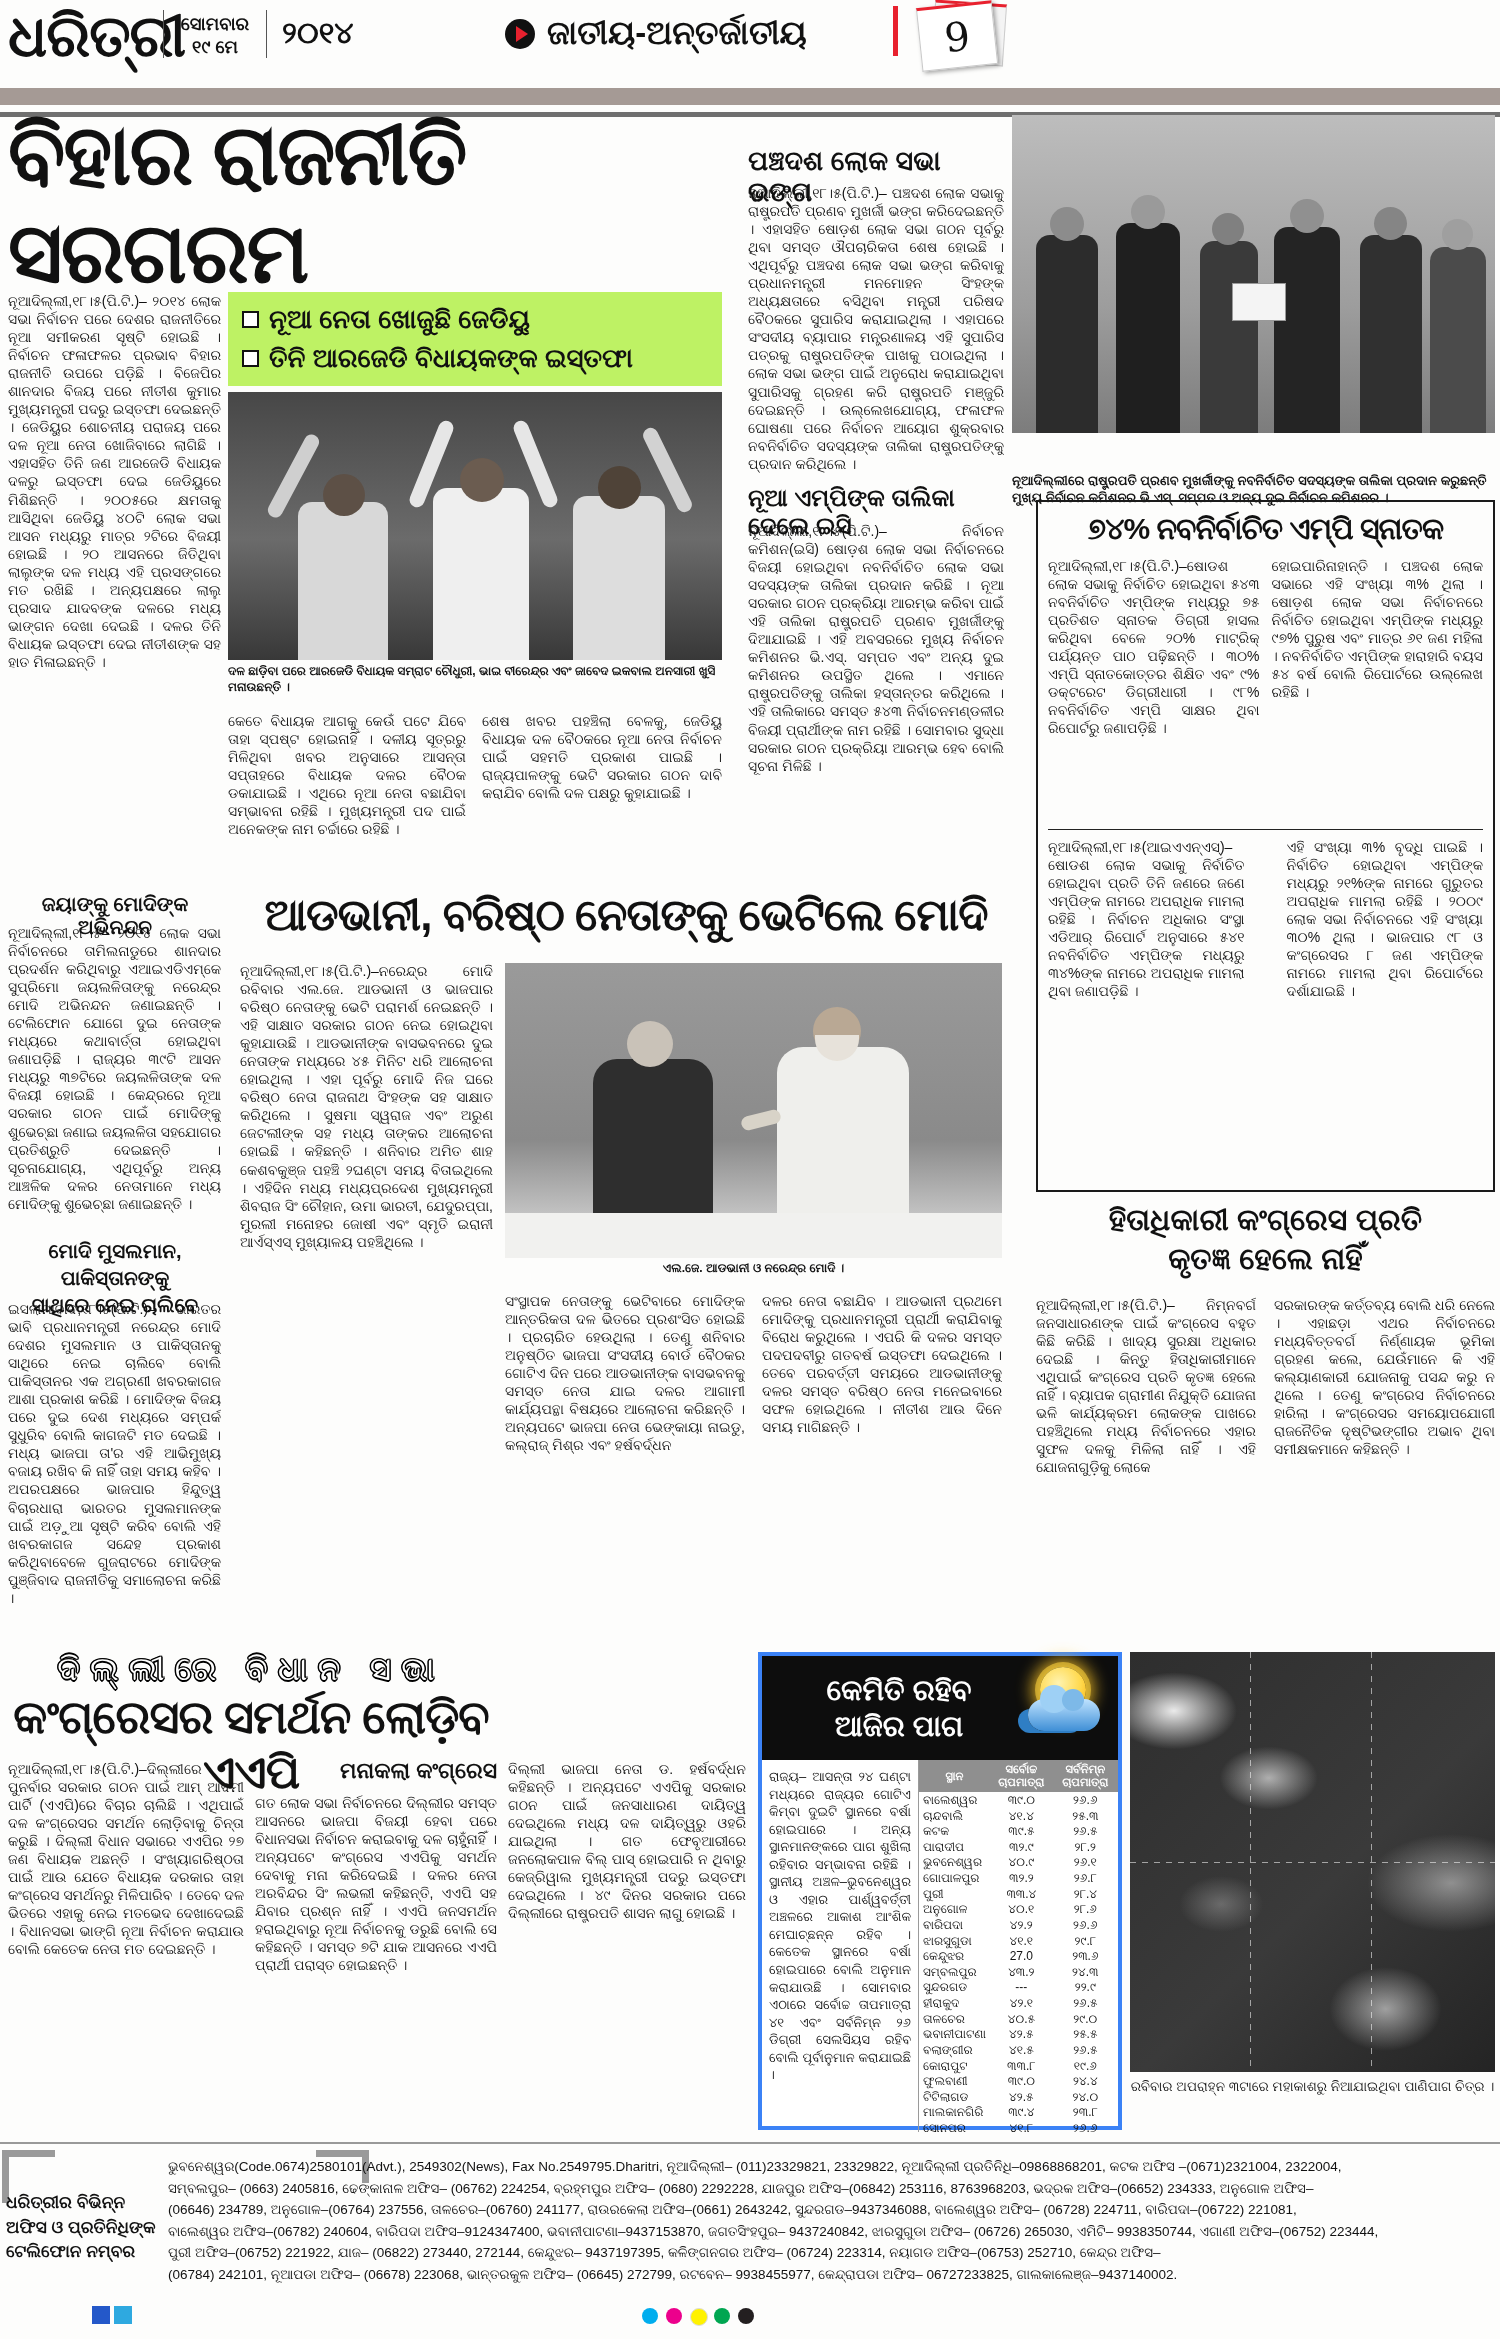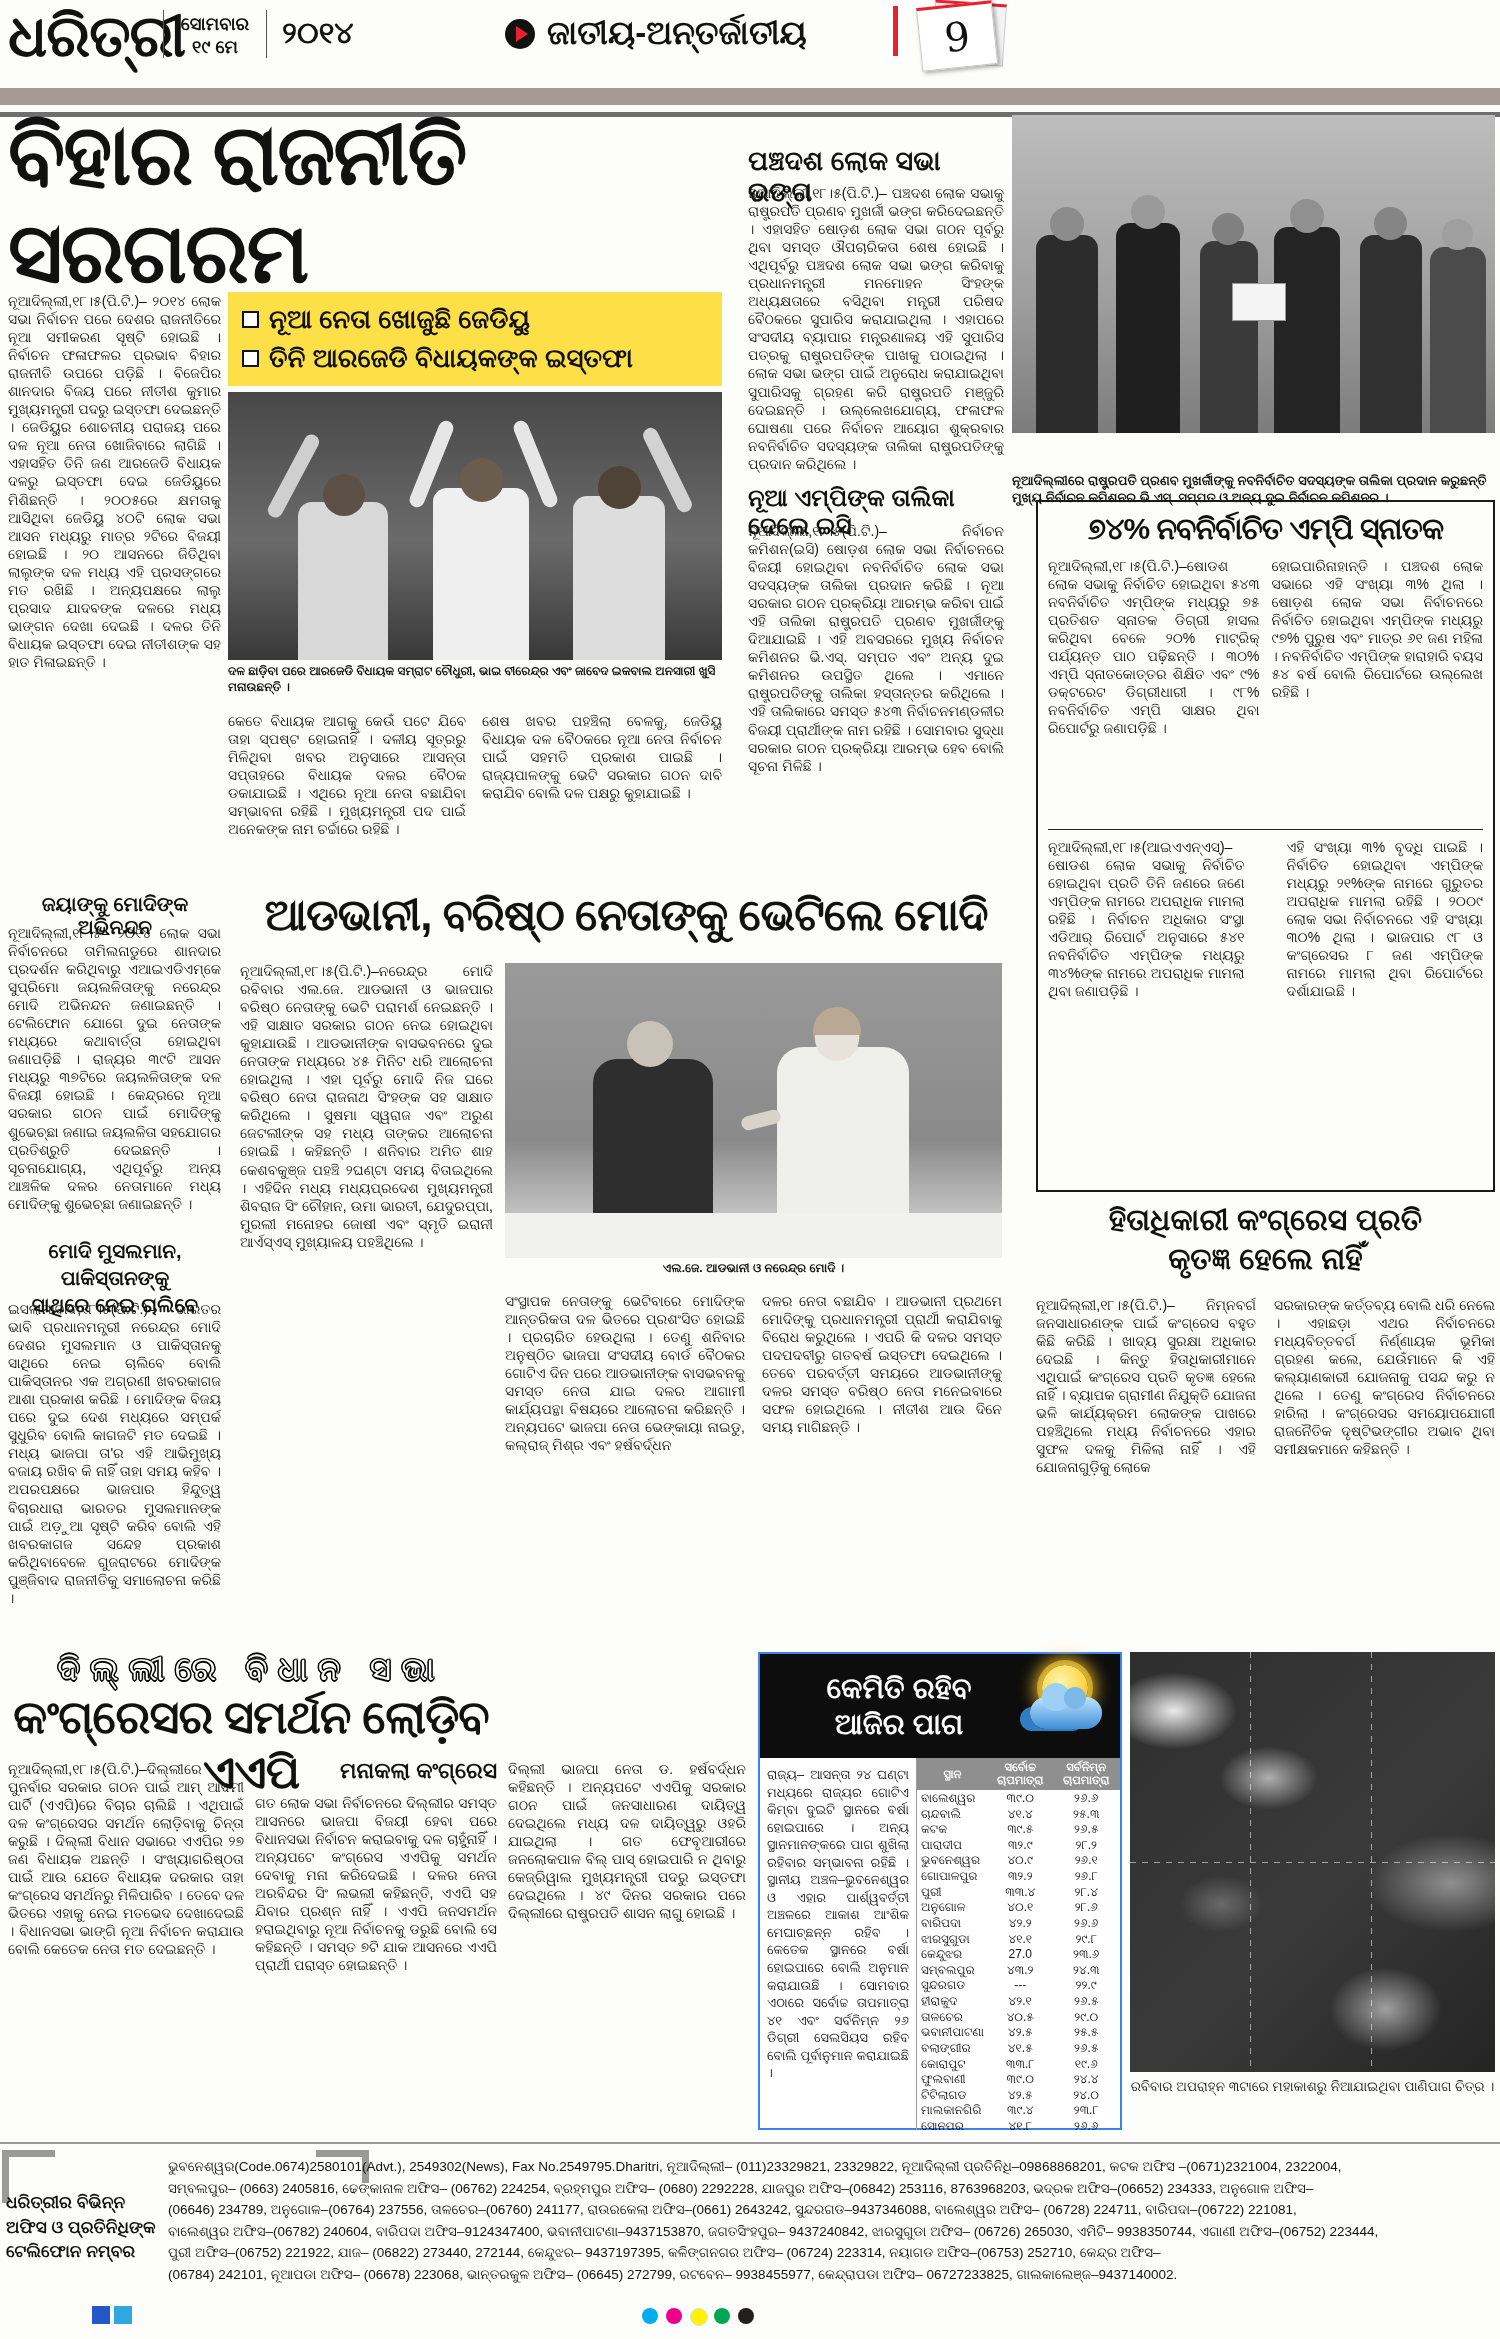--- a/index.html
+++ b/index.html
@@ -24,21 +24,21 @@
      border:1px solid #ccc;border-top:3px solid #e8212e;transform:rotate(4deg);}
   .pageflip .p1{position:absolute;left:4px;top:4px;width:74px;height:60px;background:#fff;
      border:1px solid #c8c8c8;border-top:3px solid #e8212e;transform:rotate(-6deg);
      box-shadow:2px 2px 4px rgba(0,0,0,.35);display:flex;align-items:center;justify-content:center;}
   .pageflip .num{font-family:"DejaVu Serif",serif;font-size:40px;}
   .tan-bar{left:0;top:88px;width:1500px;height:17px;background:#a59a95;}
   .gray-line{left:0;top:112px;width:1500px;height:5px;background:#6f6f6f;}
   
   .lead-headline{left:8px;top:122px;width:736px;height:166px;font-size:84px;font-weight:bold;
      display:flex;align-items:center;letter-spacing:-2px;}
-  .bullet-box{left:228px;top:292px;width:494px;height:94px;background:#fde047;padding:8px 14px;box-sizing:border-box;}
+  .bullet-box{left:228px;top:292px;width:494px;height:94px;background:#bef264;padding:8px 14px;box-sizing:border-box;}
   .bullet-line{font-size:26px;font-weight:bold;line-height:1.5;display:flex;align-items:center;gap:10px;}
   .sq{display:inline-block;width:13px;height:13px;border:2.5px solid #111;background:#fff;flex:0 0 auto;}
   
   .photo{overflow:hidden;}
   .photo1{left:228px;top:392px;width:494px;height:268px;background:linear-gradient(180deg,#474747,#6b6b6b 55%,#383838);}
   .person{position:absolute;border-radius:14px 14px 0 0;}
   .head{position:absolute;border-radius:50%;}
   .armL,.armR{position:absolute;width:15px;height:92px;border-radius:8px;}
   .caption{font-size:12px;font-weight:bold;line-height:1.3;}
   .photo2{left:1012px;top:115px;width:483px;height:318px;background:linear-gradient(180deg,#bdbdbd,#9d9d9d 60%,#7c7c7c);}
@@ -56,21 +56,21 @@
   .h-ec{left:748px;top:484px;width:256px;font-size:24px;font-weight:bold;}
   .h-jaya{left:8px;top:893px;width:214px;font-size:20px;font-weight:bold;text-align:center;}
   .h-muslim{left:8px;top:1238px;width:214px;font-size:20px;font-weight:bold;text-align:center;line-height:1.35;}
   .h-advani{left:240px;top:890px;width:772px;font-size:44px;font-weight:bold;text-align:center;letter-spacing:-1px;}
   .h-cong{left:1036px;top:1200px;width:459px;font-size:30px;font-weight:bold;text-align:center;line-height:1.3;}
   .kicker{left:0;top:1650px;width:502px;text-align:center;font-size:33px;letter-spacing:10px;color:#fff;
      text-shadow:-1.5px 0 #000,1.5px 0 #000,0 -1.5px #000,0 1.5px #000,-1px -1px #000,1px 1px #000,-1px 1px #000,1px -1px #000;}
   .h-aap{left:0;top:1690px;width:502px;text-align:center;font-size:46px;font-weight:bold;letter-spacing:-1px;}
   .h-mana{left:255px;top:1758px;width:242px;text-align:right;font-size:22px;font-weight:bold;}
   
-  .weather{left:758px;top:1652px;width:364px;height:478px;border:2px solid #3b82f6;background:#fff;box-sizing:border-box;}
+  .weather{left:758px;top:1652px;width:364px;height:478px;border:4px solid #3b82f6;background:#fff;box-sizing:border-box;}
   .weather-head{position:relative;height:104px;background:#0d0d0d;color:#fff;display:flex;align-items:center;}
   .weather-title{margin-left:14px;font-size:29px;font-weight:bold;line-height:1.25;text-align:center;flex:1;}
   .wicon{position:relative;width:86px;height:86px;margin-right:10px;flex:0 0 auto;}
   .sun{position:absolute;left:18px;top:2px;width:46px;height:46px;border-radius:50%;
      background:radial-gradient(circle at 40% 35%,#fff3b0,#ffd94d 55%,#f6a800);box-shadow:0 0 0 5px rgba(255,214,64,.55),0 0 16px 8px rgba(255,200,40,.8);}
   .cloud{position:absolute;left:6px;top:34px;width:72px;height:32px;border-radius:18px;
      background:linear-gradient(180deg,#bfe3ff,#3f8fd6);box-shadow:-14px 6px 0 -4px #2f7ec4;}
   .cloud:before{content:"";position:absolute;left:12px;top:-14px;width:28px;height:28px;border-radius:50%;background:#9ed0f5;}
   .cloud:after{content:"";position:absolute;left:34px;top:-10px;width:22px;height:22px;border-radius:50%;background:#7db9e8;}
   .weather-body{display:flex;height:372px;}

